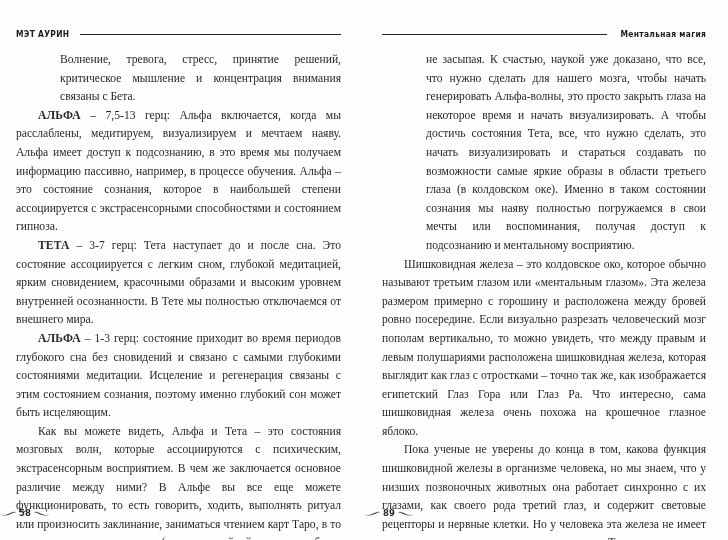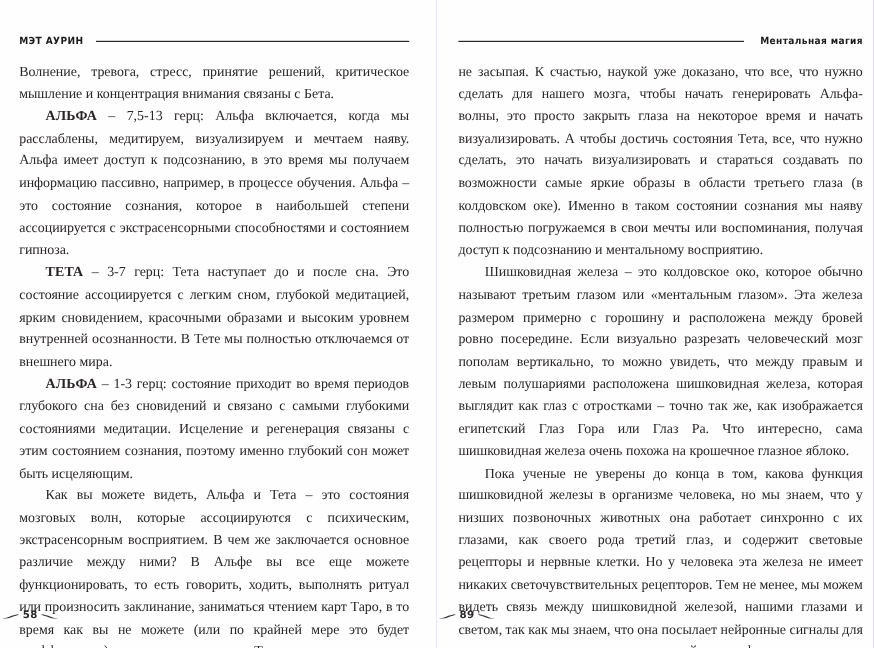--- a/index.html
+++ b/index.html
@@ -22,21 +22,21 @@
     background: #8b5cf6;
   }
   .page {
     position: relative;
     width: 364px;
     height: 540px;
     box-sizing: border-box;
     background: #fefefe;
   }
   .page-left  { padding: 0 23px 0 16px; }
-  .page-right { padding: 0 9px 0 18px; }
+  .page-right { padding: 0 22px 0 18px; }
 
   
   .runhead {
     display: flex;
     align-items: center;
     height: 16px;
     margin-top: 26px;
     gap: 6px;
   }
   .runhead-title {
@@ -65,21 +65,21 @@
     text-align: justify;
     text-justify: inter-word;
     color: #2a2527;
     -webkit-font-smoothing: antialiased;
   }
   .body p {
     margin: 0;
     text-indent: 22px;
     hyphens: manual;
   }
-  .body p.noindent { text-indent: 0; }
+  .body p.noindent { text-indent: 0; margin-left: 44px; }
   .lead {
     font-weight: bold;
     letter-spacing: 0.1px;
   }
 
   
   .folio {
     position: absolute;
     left: 0;
     right: 0;

